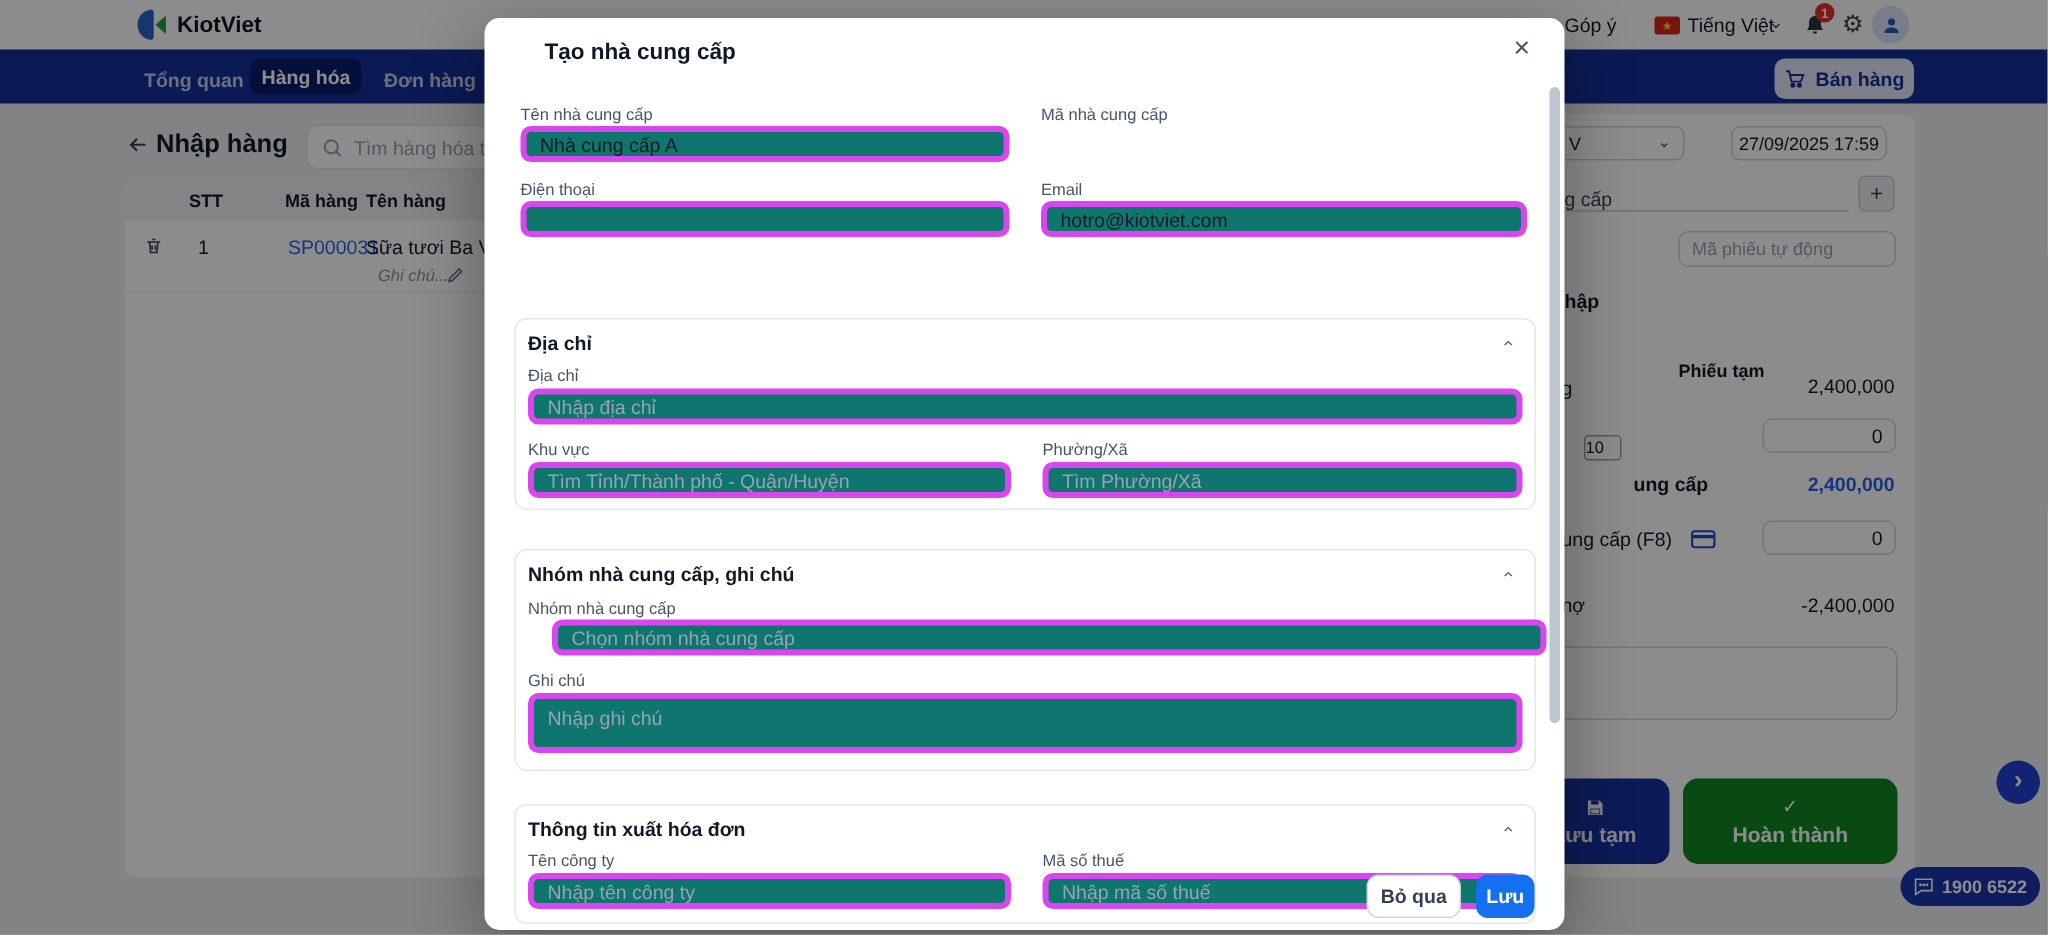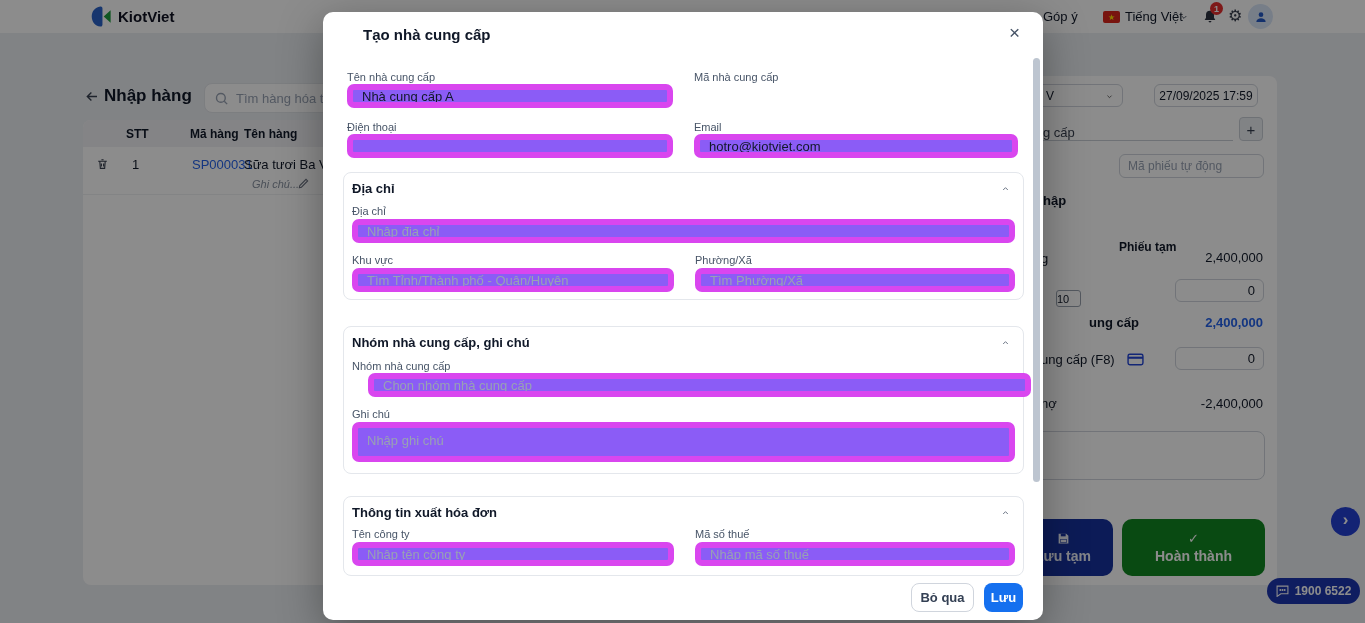--- a/index.html
+++ b/index.html
@@ -18,25 +18,25 @@
            display:flex;align-items:center;justify-content:center;gap:6px;color:#15309c;font-weight:800;font-size:13px;cursor:pointer;}
   
   .whitecard{position:absolute;background:#ffffff;border-radius:8px;}
   .bx{position:absolute;background:#fff;border:1px solid #cfd4dc;border-radius:6px;box-sizing:border-box;font-size:12px;color:#101828;}
   .num{box-sizing:border-box;text-align:right;padding:3px 8px 0 0;font-size:13px;}
   
   .overlay{position:absolute;left:0;top:0;width:1365px;height:623px;background:rgba(0,0,0,0.45);z-index:5;}
   .modal{position:absolute;left:323px;top:12px;width:720px;height:608px;background:#fff;border-radius:10px;z-index:10;
          box-shadow:0 12px 44px rgba(0,0,0,0.35);}
   .lbl{position:absolute;font-size:11px;color:#475467;white-space:nowrap;}
-  .ip{position:absolute;border:6px solid #d946ef;border-radius:7px;padding:0 9px;font-size:13px;color:#101828;
-      background:#8b5cf6;outline:none;box-sizing:border-box;height:24px;font-family:inherit;}
+  .ip{position:absolute;border:4px solid #d946ef;border-radius:7px;padding:0 9px;font-size:13px;color:#101828;
+      background:#0f766e;outline:none;box-sizing:border-box;height:24px;font-family:inherit;}
   .ip::placeholder{color:#98a2b3;}
   textarea.ip{padding-top:5px;resize:none;}
-  .sect{position:absolute;border:1px solid #e4e7ec;border-radius:8px;background:#fff;}
+  .sect{position:absolute;border:1px solid #e4e7ec;border-radius:8px;background:#fff;margin-top:40px;}
   .sect-title{position:absolute;left:8px;top:8px;font-size:13px;font-weight:700;color:#101828;white-space:nowrap;}
   .chev-up{position:absolute;right:12px;top:12px;color:#475467;cursor:pointer;}
   .btn{display:flex;align-items:center;justify-content:center;border-radius:8px;font-size:13px;font-weight:700;cursor:pointer;box-sizing:border-box;}
 </style>
 </head>
 <body>
 
 <div class="screen">
 
   <div class="topbar">
@@ -68,20 +68,35 @@
     <span class="abs" style="left:1228px;top:6px;font-size:16px;color:#3a4150;font-family:'DejaVu Sans',sans-serif;cursor:pointer;">⚙</span>
     <span class="abs" style="left:1248px;top:4px;width:25px;height:25px;border-radius:50%;background:#d9e6f8;
           display:flex;align-items:center;justify-content:center;cursor:pointer;">
       <svg width="14" height="14" viewBox="0 0 24 24" fill="#2458c5">
         <circle cx="12" cy="8" r="4"></circle>
           <path d="M4 20.5c0-4.2 4-6.2 8-6.2s8 2 8 6.2z"></path>
       </svg>
     </span>
   </div>
 
+  <div class="navbar">
+    <span class="tab" style="left:96px;">Tổng quan</span>
+    <div class="tab-active" style="left:167px;width:74px;">
+      <span>Hàng hóa</span>
+    </div>
+    <span class="tab" style="left:256px;">Đơn hàng</span>
+    <div class="sellbtn">
+      <svg width="15" height="15" viewBox="0 0 24 24" fill="none" stroke="currentColor" stroke-width="2">
+        <path d="M3 4h3l2.4 11h10.2L21 8H7"></path>
+          <circle cx="10" cy="19" r="1.7" fill="currentColor"></circle>
+          <circle cx="17" cy="19" r="1.7" fill="currentColor"></circle>
+      </svg>
+      <span>Bán hàng</span>
+    </div>
+  </div>
 
   <span class="abs" style="left:84px;top:89px;color:#374151;cursor:pointer;">
     <svg width="16" height="15" viewBox="0 0 24 24" fill="none" stroke="currentColor" stroke-width="2.2">
       <path d="M20 12H4.5M11 5.5 4.5 12l6.5 6.5"></path>
     </svg>
   </span>
   <span class="txt" style="left:104px;top:86px;font-size:17px;font-weight:800;">Nhập hàng</span>
 
   <div class="abs" style="left:204px;top:83px;width:380px;height:30px;background:#fff;border:1px solid #e2e5ea;border-radius:8px;box-sizing:border-box;">
     <span class="abs" style="left:9px;top:7px;color:#98a2b3;">

